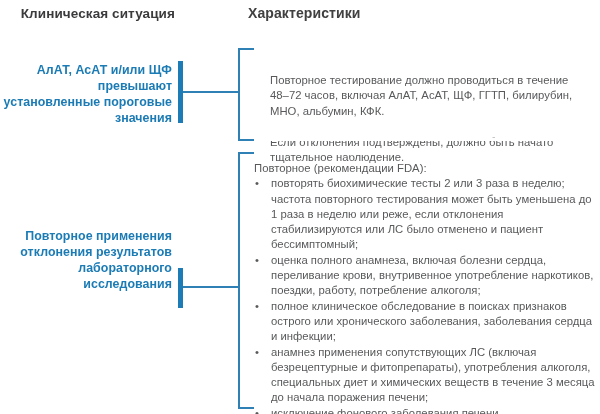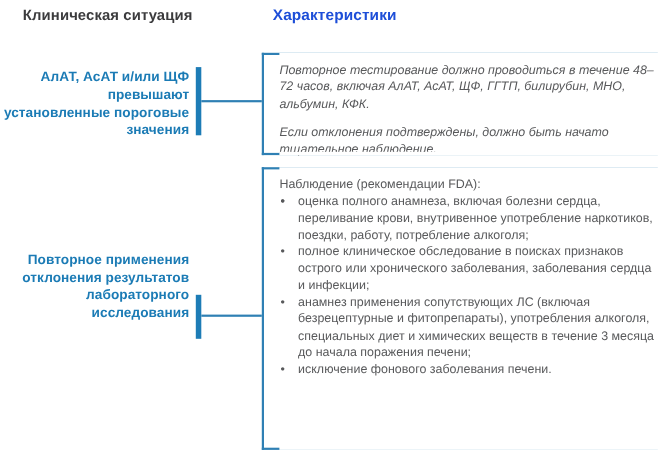--- a/index.html
+++ b/index.html
@@ -45,21 +45,21 @@
   }
   .header-right {
     position: absolute;
     left: 248px;
     top: 5px;
     width: 340px;
     text-align: left;
     font-size: 14px;
     font-weight: bold;
     line-height: 1.28;
-    color: #1d4ed8;
+    color: #404040;
     letter-spacing: 0.1px;
   }
 
   
   .row {
     position: absolute;
     left: 0;
     width: 600px;
   }
 
@@ -118,21 +118,21 @@
 
   .bracket-body {
     position: relative;
     padding: 7px 2px 6px 14px;
     font-size: 11.3px;
     line-height: 1.355;
     color: #58595b;
     letter-spacing: 0.01px;
   }
 
-  .para { margin: 0; font-style: italic; }
+  .para { margin: 16px; }
   .para + .para { margin-top: 11px; }
 
   .lead { margin: 0 0 0 0; }
 
   ul.bullets {
     list-style: none;
     margin: 0;
     padding: 0;
   }
   ul.bullets li {
@@ -177,24 +177,25 @@
   <div class="row" style="top:152px;">
 
     <div class="row-label" style="top:76px;">Повторное применения отклонения результатов лабораторного исследования</div>
 
     <div class="tick" style="top:116px; height:40px;"></div>
 
     <div class="connector" style="top:134px;"></div>
 
     <div class="bracket" style="top:0px; height:257px;">
       <div class="bracket-body">
-        <p class="lead">Наблюдение (рекомендации FDA):</p>
+        <p class="lead">Повторное (рекомендации FDA):</p>
         <ul class="bullets">
           <li>
             <span class="dot">•</span>
+            <span>повторять биохимические тесты 2 или 3 раза в неделю; частота повторного тестирования может быть уменьшена до 1 раза в неделю или реже, если отклонения стабилизируются или ЛС было отменено и пациент бессимптомный;</span>
           </li>
           <li>
             <span class="dot">•</span>
             <span>оценка полного анамнеза, включая болезни сердца, переливание крови, внутривенное употребление наркотиков, поездки, работу, потребление алкоголя;</span>
           </li>
           <li>
             <span class="dot">•</span>
             <span>полное клиническое обследование в поисках признаков острого или хронического заболевания, заболевания сердца и инфекции;</span>
           </li>
           <li>

